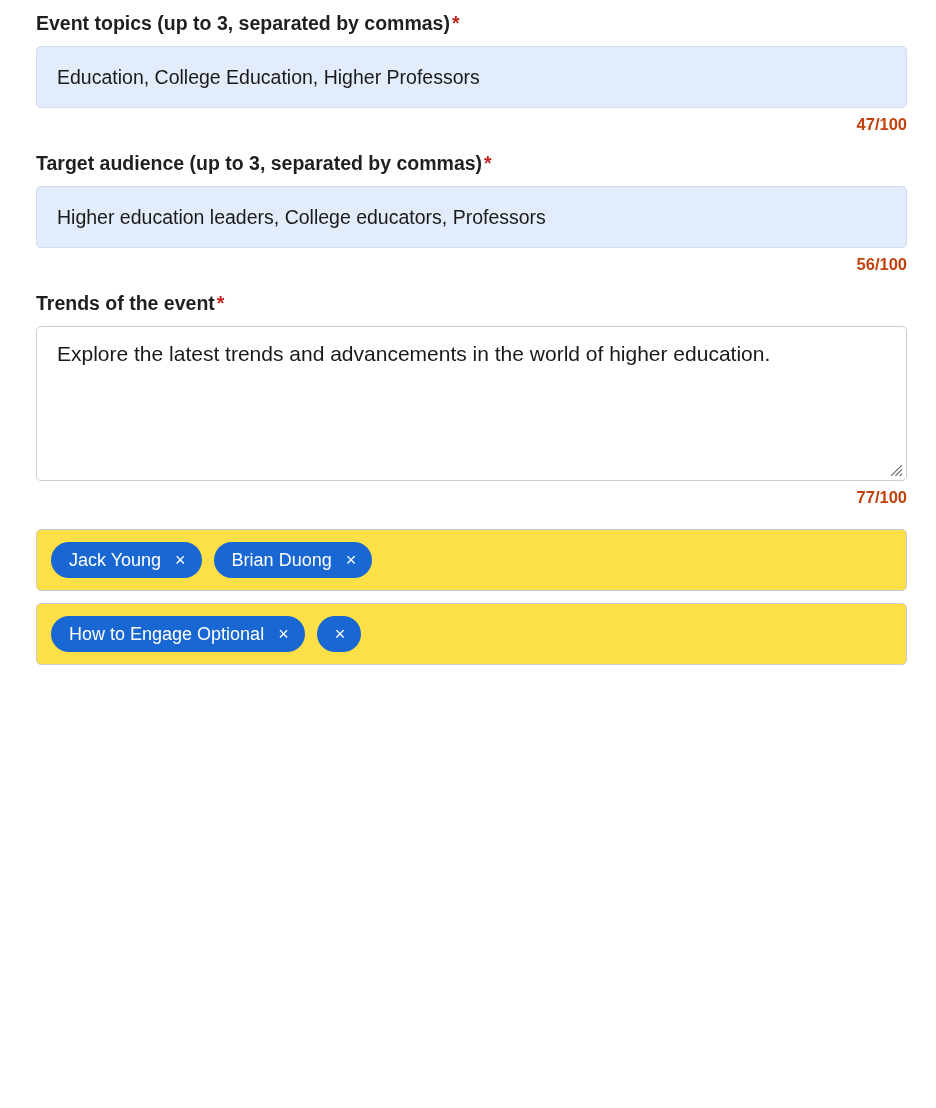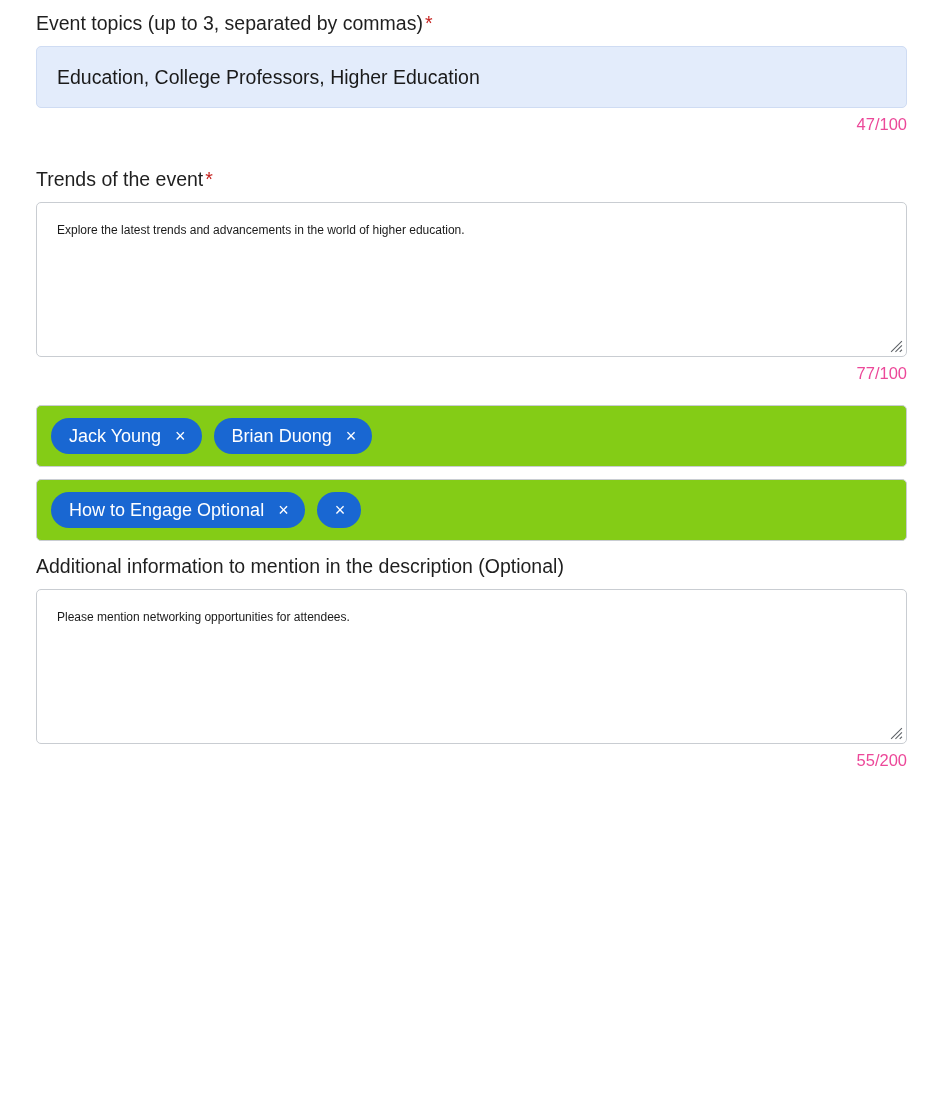--- a/index.html
+++ b/index.html
@@ -20,21 +20,21 @@
     width: 936px;
   }
   .field {
     margin-bottom: 0;
   }
   .label {
     font-size: 19.5px;
     line-height: 26px;
     color: #1f1f1f;
     margin: 0 0 10px 0;
-    font-weight: 400;
+    font-weight: 700;
   }
   .req {
     color: #c5221f;
     font-size: 19.5px;
     margin-left: 2px;
   }
   .input-filled {
     background: #e3ecfb;
     border: 1px solid #cfdcf3;
     border-radius: 5px;
@@ -43,47 +43,48 @@
     align-items: center;
     padding: 0 20px;
     box-sizing: border-box;
     font-size: 19.5px;
     color: #1a1a1a;
     width: 871px;
   }
   .counter {
     text-align: right;
     font-size: 16.5px;
-    color: #ec4899;
+    color: #c2410c;
     margin: 7px 12px 0 0;
     width: 871px;
+    font-weight: bold;
   }
   .textarea {
     background: #ffffff;
     border: 1px solid #c9cdd2;
     border-radius: 5px;
     width: 871px;
     box-sizing: border-box;
     padding: 14px 20px;
-    font-size: 12px;
+    font-size: 21px;
     color: #1a1a1a;
     position: relative;
     line-height: 26px;
   }
   .textarea.h1 { height: 155px; }
   .textarea.h2 { height: 155px; }
   .resize-grip {
     position: absolute;
     right: 3px;
     bottom: 3px;
     width: 13px;
     height: 13px;
   }
   .chipbox {
-    background: #84cc16;
+    background: #fde047;
     border: 1px solid #c9cdd2;
     border-radius: 5px;
     width: 871px;
     box-sizing: border-box;
     padding: 12px 14px;
     display: flex;
     gap: 12px;
     align-items: center;
     min-height: 60px;
   }
@@ -112,27 +113,36 @@
 </head>
 <body>
 
 <div class="form">
 
   <div class="field">
     <div class="label">
       <span>Event topics (up to 3, separated by commas)</span><span class="req">*</span>
     </div>
     <div class="input-filled">
-      <span>Education, College Professors, Higher Education</span>
+      <span>Education, College Education, Higher Professors</span>
     </div>
     <div class="counter">47/100</div>
   </div>
 
   <div class="sp16"></div>
 
+  <div class="field">
+    <div class="label">
+      <span>Target audience (up to 3, separated by commas)</span><span class="req">*</span>
+    </div>
+    <div class="input-filled">
+      <span>Higher education leaders, College educators, Professors</span>
+    </div>
+    <div class="counter">56/100</div>
+  </div>
 
   <div class="sp16"></div>
 
   <div class="field">
     <div class="label">
       <span>Trends of the event</span><span class="req">*</span>
     </div>
     <div class="textarea h1">
       <span>Explore the latest trends and advancements in the world of higher education.</span>
       <svg class="resize-grip" viewBox="0 0 12 12">
@@ -166,24 +176,14 @@
         <span class="x">×</span>
       </span>
       <span class="chip">
         <span class="x">×</span>
       </span>
     </div>
   </div>
 
   <div class="sp10"></div>
 
-  <div class="field">
-    <div class="label">Additional information to mention in the description (Optional)</div>
-    <div class="textarea h2">
-      <span>Please mention networking opportunities for attendees.</span>
-      <svg class="resize-grip" viewBox="0 0 12 12">
-        <path d="M11 1 L1 11 M11 5 L5 11 M11 9 L9 11" stroke="#5f6368" stroke-width="1" fill="none"></path>
-      </svg>
-    </div>
-    <div class="counter">55/200</div>
-  </div>
 
 </div>
 
 </body></html>

